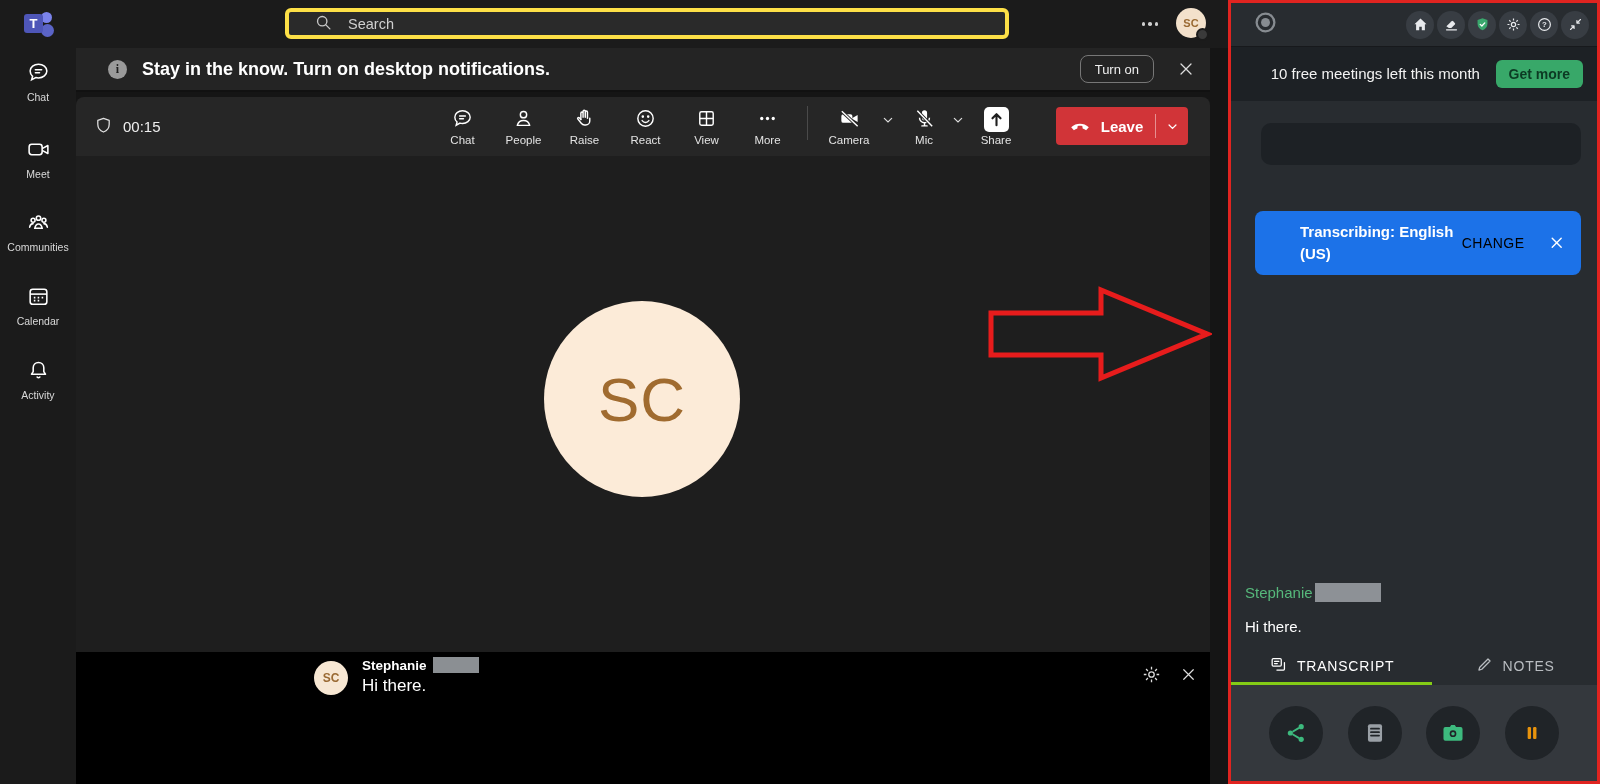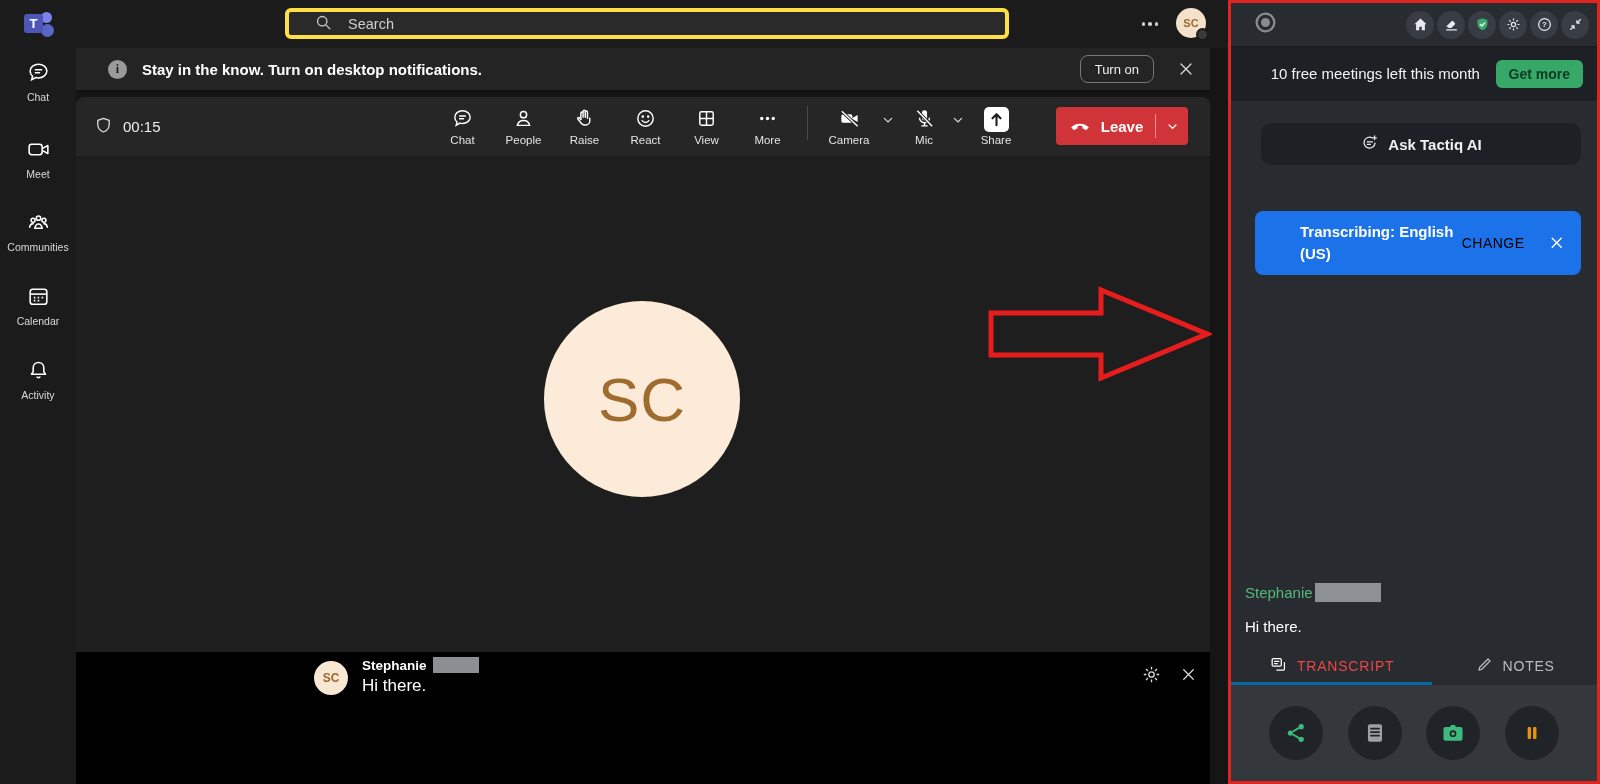--- a/index.html
+++ b/index.html
@@ -21,21 +21,21 @@
 
   .topbar { position:absolute; left:0; top:0; width:1152px; height:48px; background:#1b1b1b; }
   .searchbox { position:absolute; left:209px; top:8px; width:724px; height:31px; background:#2a2a2a; border:4px solid #fde047; border-radius:6px; display:flex; align-items:center; padding-left:26px; gap:16px; color:#cfcfcf; font-size:14.5px; }
   .topbar-more { position:absolute; left:1062px; top:14px; width:24px; height:20px; display:flex; align-items:center; justify-content:center; gap:3px; }
   .topbar-more i { width:3.5px; height:3.5px; border-radius:50%; background:#cfcfcf; }
   .topbar-avatar { position:absolute; left:1100px; top:8px; width:30px; height:30px; border-radius:50%; background:#f3e1cb; color:#9a6a33; font-size:11px; font-weight:bold; display:flex; align-items:center; justify-content:center; }
   .presence { position:absolute; right:-3px; bottom:-3px; width:13px; height:13px; border-radius:50%; background:#3a3a3a; border:2px solid #1b1b1b; }
 
   .notifbar { position:absolute; left:0; top:48px; width:1134px; height:44px; background:#242424; border-bottom:2px solid #111; display:flex; align-items:center; padding:0 14px 0 32px; }
   .info-badge { width:19px; height:19px; border-radius:50%; background:#9a9a9a; color:#1f1f1f; font-size:12px; font-weight:bold; font-family:"Liberation Serif",serif; display:flex; align-items:center; justify-content:center; }
-  .notif-text { margin-left:15px; color:#fff; font-size:15px; font-weight:600; }
+  .notif-text { margin-left:15px; color:#fff; font-size:18px; font-weight:600; }
   .turnon-btn { margin-left:auto; height:28px; padding:0 14px; background:transparent; border:1px solid #777; border-radius:8px; color:#eee; font-size:13px; display:flex; align-items:center; cursor:pointer; }
   .notif-close { margin-left:22px; width:20px; height:20px; cursor:pointer; }
 
   .toolbar { position:absolute; left:0; top:97px; width:1134px; height:59px; background:#262626; border-radius:8px 8px 0 0; }
   .tb-timer { position:absolute; left:18px; top:0; height:59px; display:flex; align-items:center; gap:10px; color:#eee; font-size:15px; }
   .tb-strip { position:absolute; left:363px; top:0; height:59px; display:flex; align-items:center; }
   .tb-btn { width:47px; margin-right:14px; display:flex; flex-direction:column; align-items:center; gap:2px; color:#e3e3e3; font-size:11.5px; cursor:pointer; }
   .tb-btn svg { width:23px; height:23px; }
   .tb-div { width:1px; height:34px; background:#4a4a4a; margin:0 14px 8px 2px; }
   .tb-chev { width:16px; height:16px; margin:0 6px 14px 0; cursor:pointer; }
@@ -72,21 +72,21 @@
   .t-tab-ask { flex:1; display:flex; align-items:center; justify-content:center; gap:8px; color:#f0f0f0; font-size:15px; font-weight:bold; cursor:pointer; }
   .t-transcribe { flex:0 0 64px; margin:46px 16px 0 24px; background:#1c72e8; border-radius:8px; display:flex; align-items:center; padding:0 17px; }
   .t-transcribe-text { width:168px; color:#fff; font-size:15px; font-weight:600; line-height:1.45;margin-left:28px; }
   .t-change { margin-left:auto; color:#000000; font-size:14px; letter-spacing:.5px; cursor:pointer; }
   .t-trans-close { margin-left:24px; width:16px; height:16px; cursor:pointer; }
   .t-spacer { flex:1; }
   .t-speaker { padding:0 14px; font-size:15px; color:#56b87b; display:flex; align-items:center; }
   .t-redact { display:inline-block; width:66px; height:19px; background:#8d9196; margin-left:2px; }
   .t-caption { padding:0 14px; margin-top:16px; margin-bottom:14px; color:#fff; font-size:15px; }
   .t-bottom-tabs { flex:0 0 36px; display:flex; }
-  .t-bt { flex:0 0 55%; display:flex; align-items:center; justify-content:center; gap:9px; font-size:14px; letter-spacing:.8px; color:#ef4444; border-bottom:3px solid #0369a1; cursor:pointer; }
+  .t-bt { flex:0 0 55%; display:flex; align-items:center; justify-content:center; gap:9px; font-size:14px; letter-spacing:.8px; color:#ffffff; border-bottom:3px solid #84cc16; cursor:pointer; }
   .t-bt.inactive { flex:1; color:#b9bdc1; border-bottom:3px solid transparent; }
   .t-bt svg { width:19px; height:19px; }
   .t-actions { flex:0 0 96px; background:#34383d; display:flex; align-items:center; justify-content:space-between; padding:0 38px; }
   .t-act { width:54px; height:54px; border-radius:50%; background:#202428; display:flex; align-items:center; justify-content:center; cursor:pointer; }
   .t-act svg { width:26px; height:26px; }
 </style>
 </head>
 <body>
 
 <div class="app">
@@ -351,28 +351,20 @@
           </span>
       </div>
     </div>
 
     <div class="t-meet-banner">
       <div class="t-meet-text">10 free meetings left this month</div>
       <button class="getmore-btn">Get more</button>
     </div>
 
     <div class="t-tabs">
-      <div class="t-tab-ask">
-        <span><svg width="20" height="20" viewBox="0 0 24 24" fill="none" stroke="#e8eaed" stroke-width="1.5" stroke-linecap="round">
-              <path d="M18 12.2a6.6 6.6 0 1 1-3.5-6.5"></path>
-              <path d="M8.8 10.7h6M8.8 13.6h3.6"></path>
-              <path d="M17.5 3.5v4.4M15.3 5.7h4.4"></path>
-            </svg></span>
-        <span>Ask Tactiq AI</span>
-      </div>
     </div>
 
     <div class="t-transcribe">
       <div class="t-transcribe-text">Transcribing: English (US)</div>
       <span class="t-change">CHANGE</span>
       <span class="t-trans-close"><svg viewBox="0 0 24 24">
             <path d="M5 5l14 14M19 5L5 19" stroke="#fff" stroke-width="2.2" stroke-linecap="round"></path>
           </svg></span>
     </div>
 

